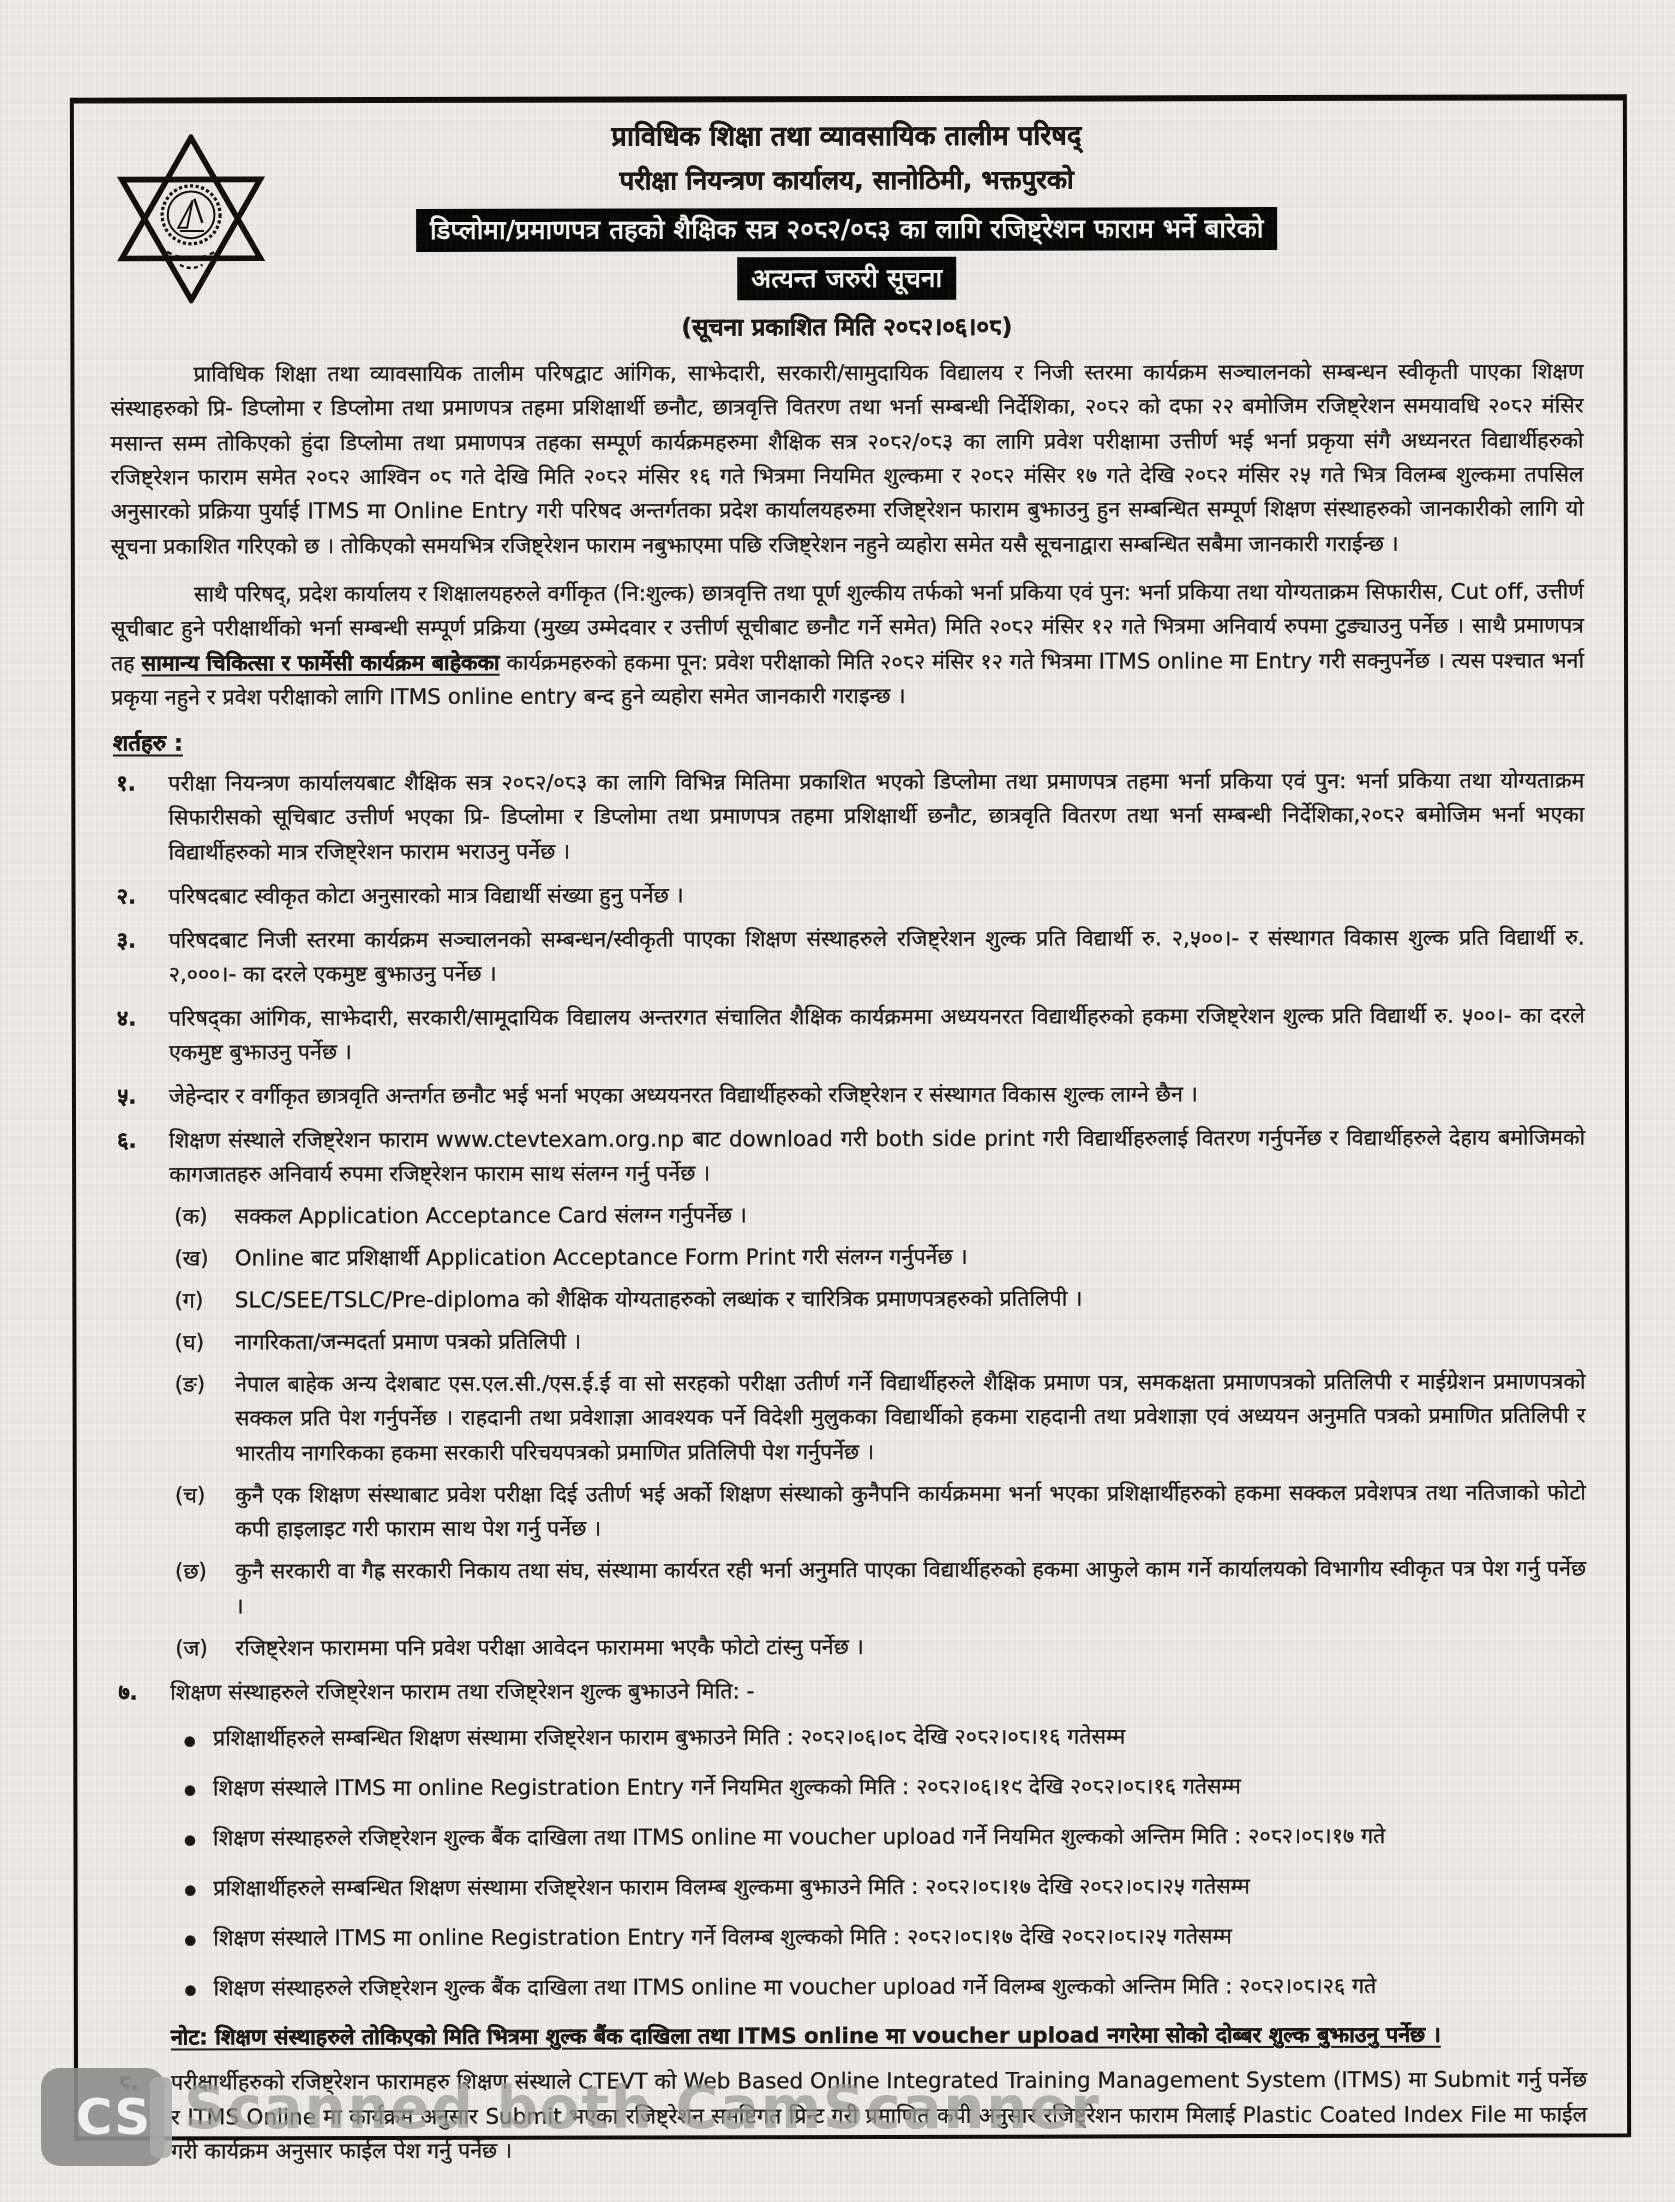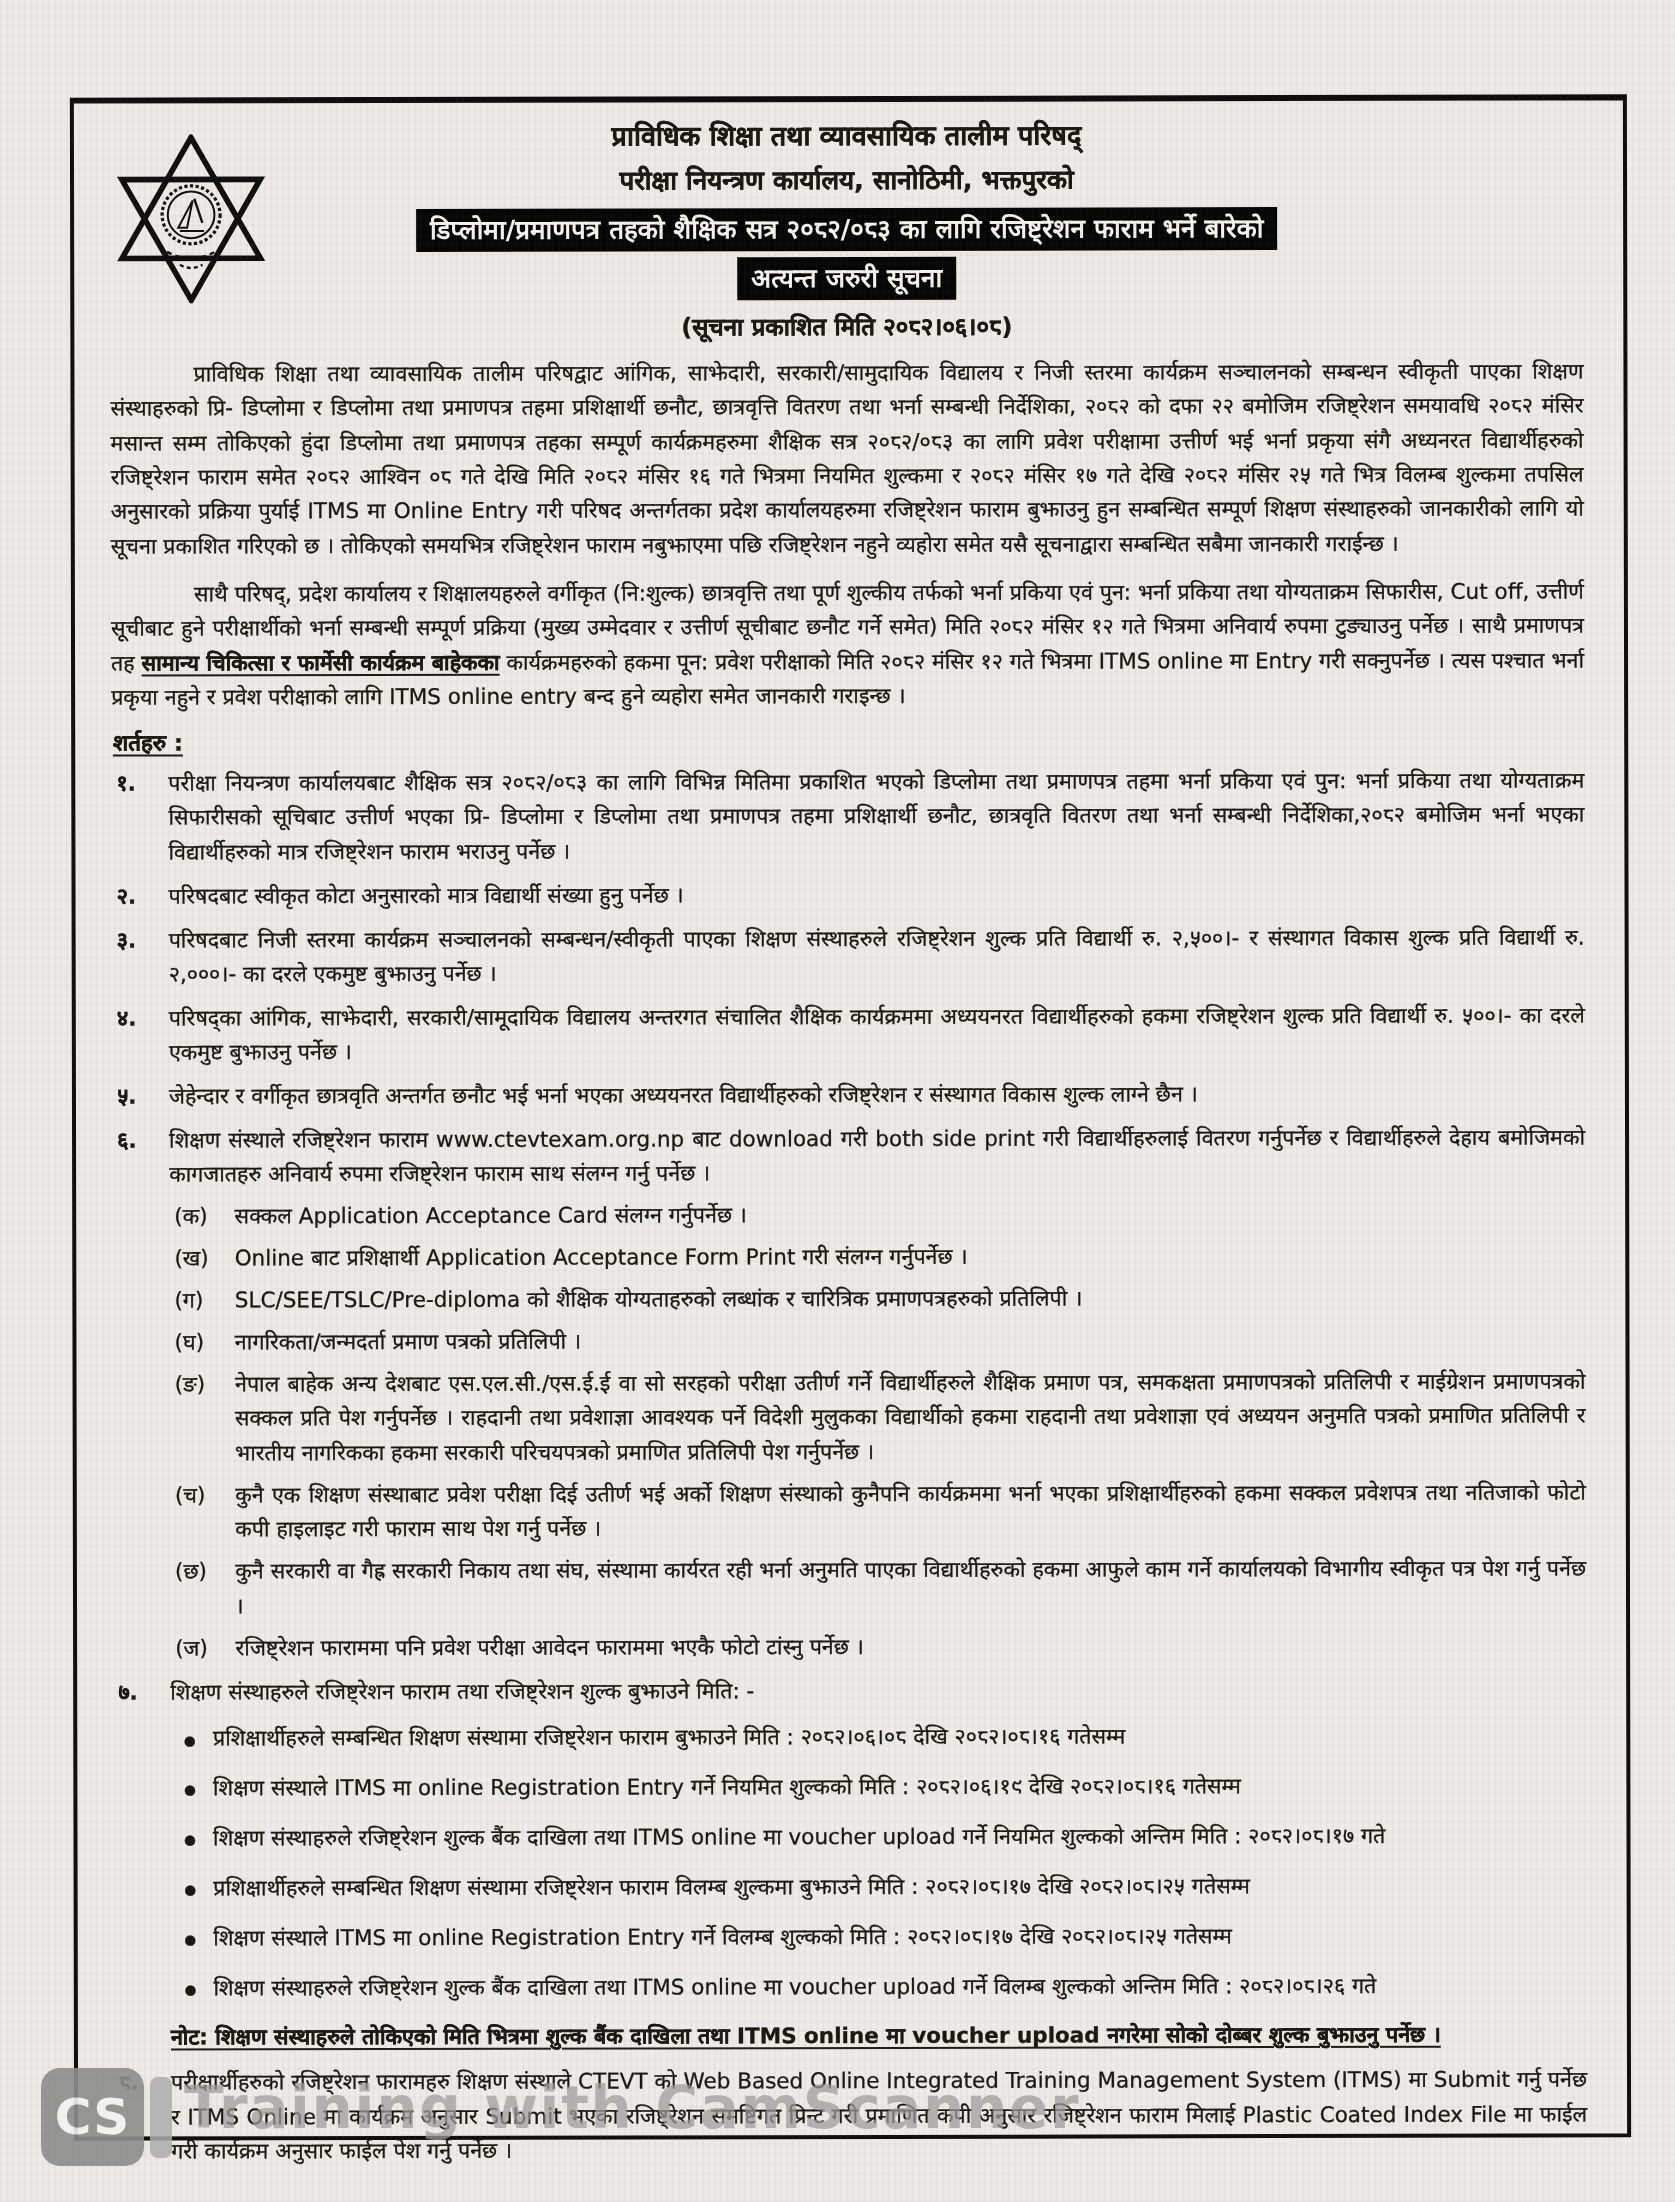--- a/index.html
+++ b/index.html
@@ -40,21 +40,21 @@
   ul.docs>li{position:relative;padding-left:62px;margin-bottom:7.7px;}
   ul.docs>li>.doc-label{position:absolute;left:1.7px;top:0;}
   ul.sched{list-style:none;margin:12px 0 1.7px 8.6px;padding:0;}
   ul.sched>li{position:relative;padding-left:34px;margin-bottom:15.5px;}
   ul.sched>li::before{content:"\2022";position:absolute;left:1.7px;top:-2.6px;font-size:29px;font-weight:bold;}
   .note{margin:5.2px 0 10.3px 57px;font-weight:bold;text-decoration:underline;
       text-underline-offset:4.3px;text-decoration-thickness:2.2px;}
   .u{ text-decoration:underline;text-underline-offset:4.3px;text-decoration-thickness:2.2px;font-weight:bold;}
   .wm{position:absolute;z-index:9;}
   .wm-logo{left:41px;top:2068px;width:103px;height:98px;background:#8d8d8d;border-radius:19px;
-      display:flex;align-items:center;justify-content:center;opacity:.9;}
+      display:flex;align-items:center;justify-content:center;opacity:.9;padding-left:21px;}
   .wm-logo span{color:#f2f2f2;font-size:50px;font-weight:bold;letter-spacing:0.9px;}
   .wm-tab{left:150px;top:2077px;width:22.4px;height:81px;background:#ababab;border-radius:7.7px;opacity:.85;}
   .wm-text{left:184px;top:2074px;font-size:58px;font-weight:bold;color:#9c9c9c;opacity:.72;
       letter-spacing:1.7px;white-space:nowrap;-webkit-text-stroke:0;}
 </style>
 </head>
 <body>
 
 <div class="page">
   <div class="frame">
@@ -144,15 +144,15 @@
         <span>परीक्षार्थीहरुको रजिष्ट्रेशन फारामहरु शिक्षण संस्थाले CTEVT को Web Based Online Integrated Training Management System (ITMS) मा Submit गर्नु पर्नेछ र ITMS Online मा कार्यक्रम अनुसार Submit भएका रजिष्ट्रेशन समष्टिगत प्रिन्ट गरी प्रमाणित कपी अनुसार रजिष्ट्रेशन फाराम मिलाई Plastic Coated Index File मा फाईल गरी कार्यक्रम अनुसार फाईल पेश गर्नु पर्नेछ ।</span>
       </li>
     </ol>
 
   </div>
 
   <div class="wm wm-logo">
     <span>CS</span>
   </div>
   <div class="wm wm-tab"></div>
-  <div class="wm wm-text">Training with CamScanner</div>
+  <div class="wm wm-text">Scanned both CamScanner</div>
 </div>
 
 
 </body></html>

